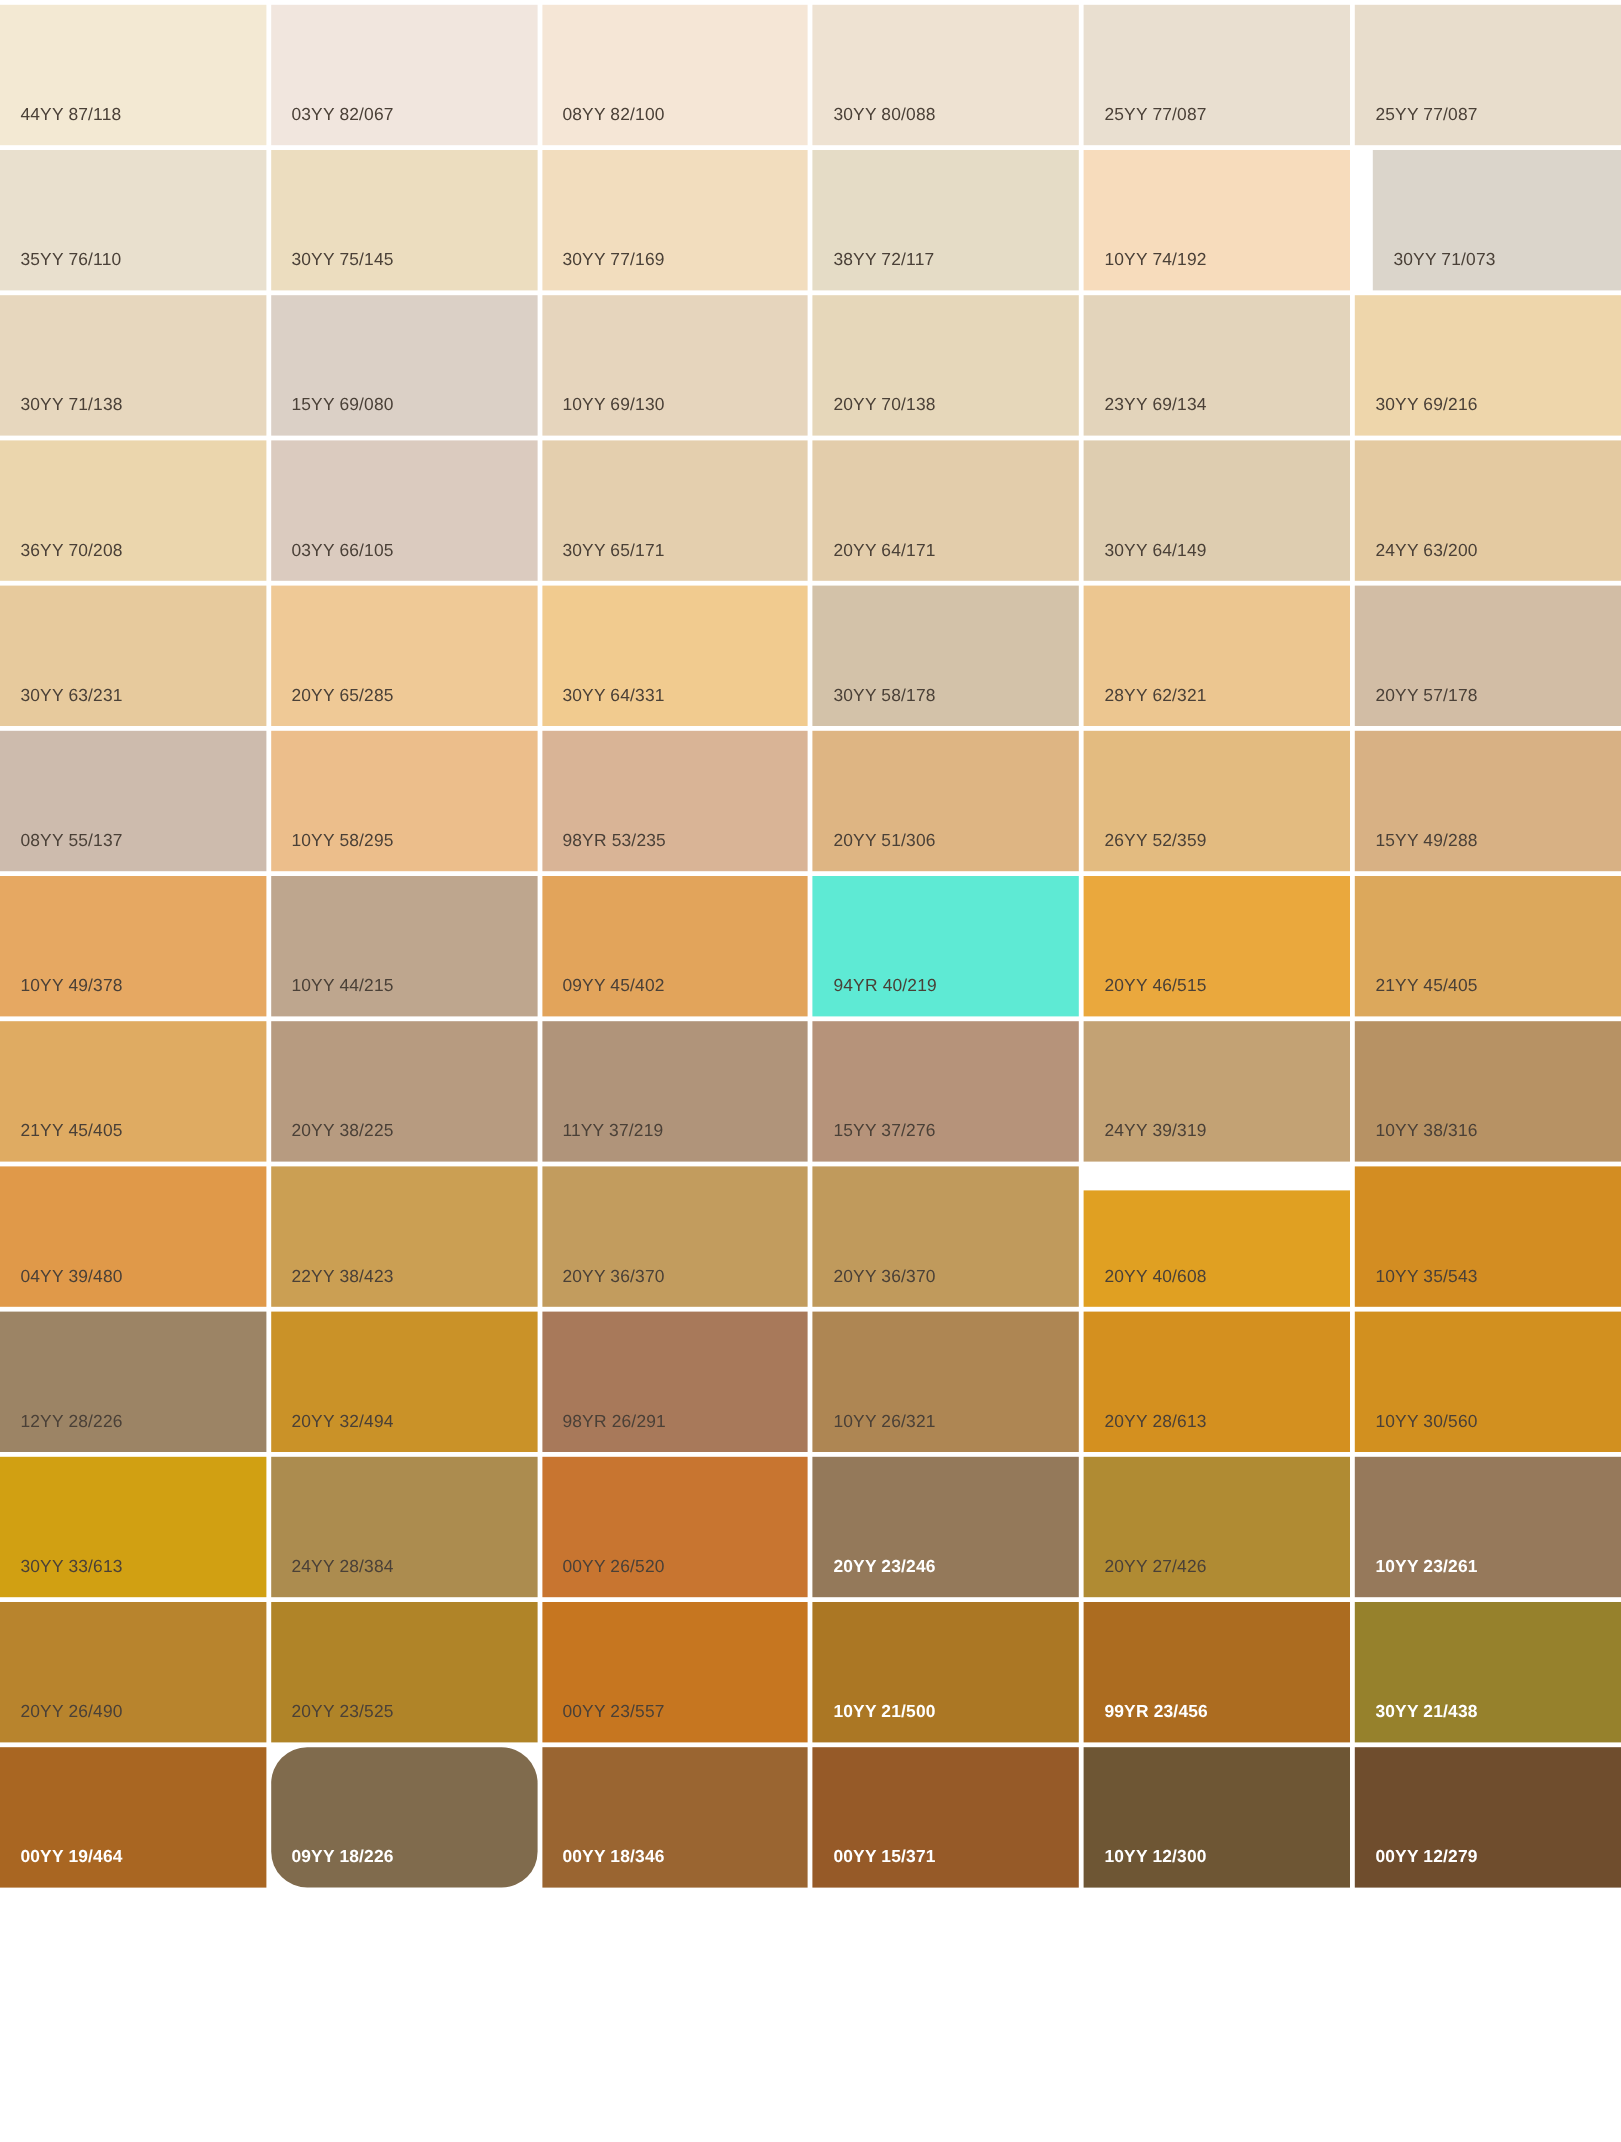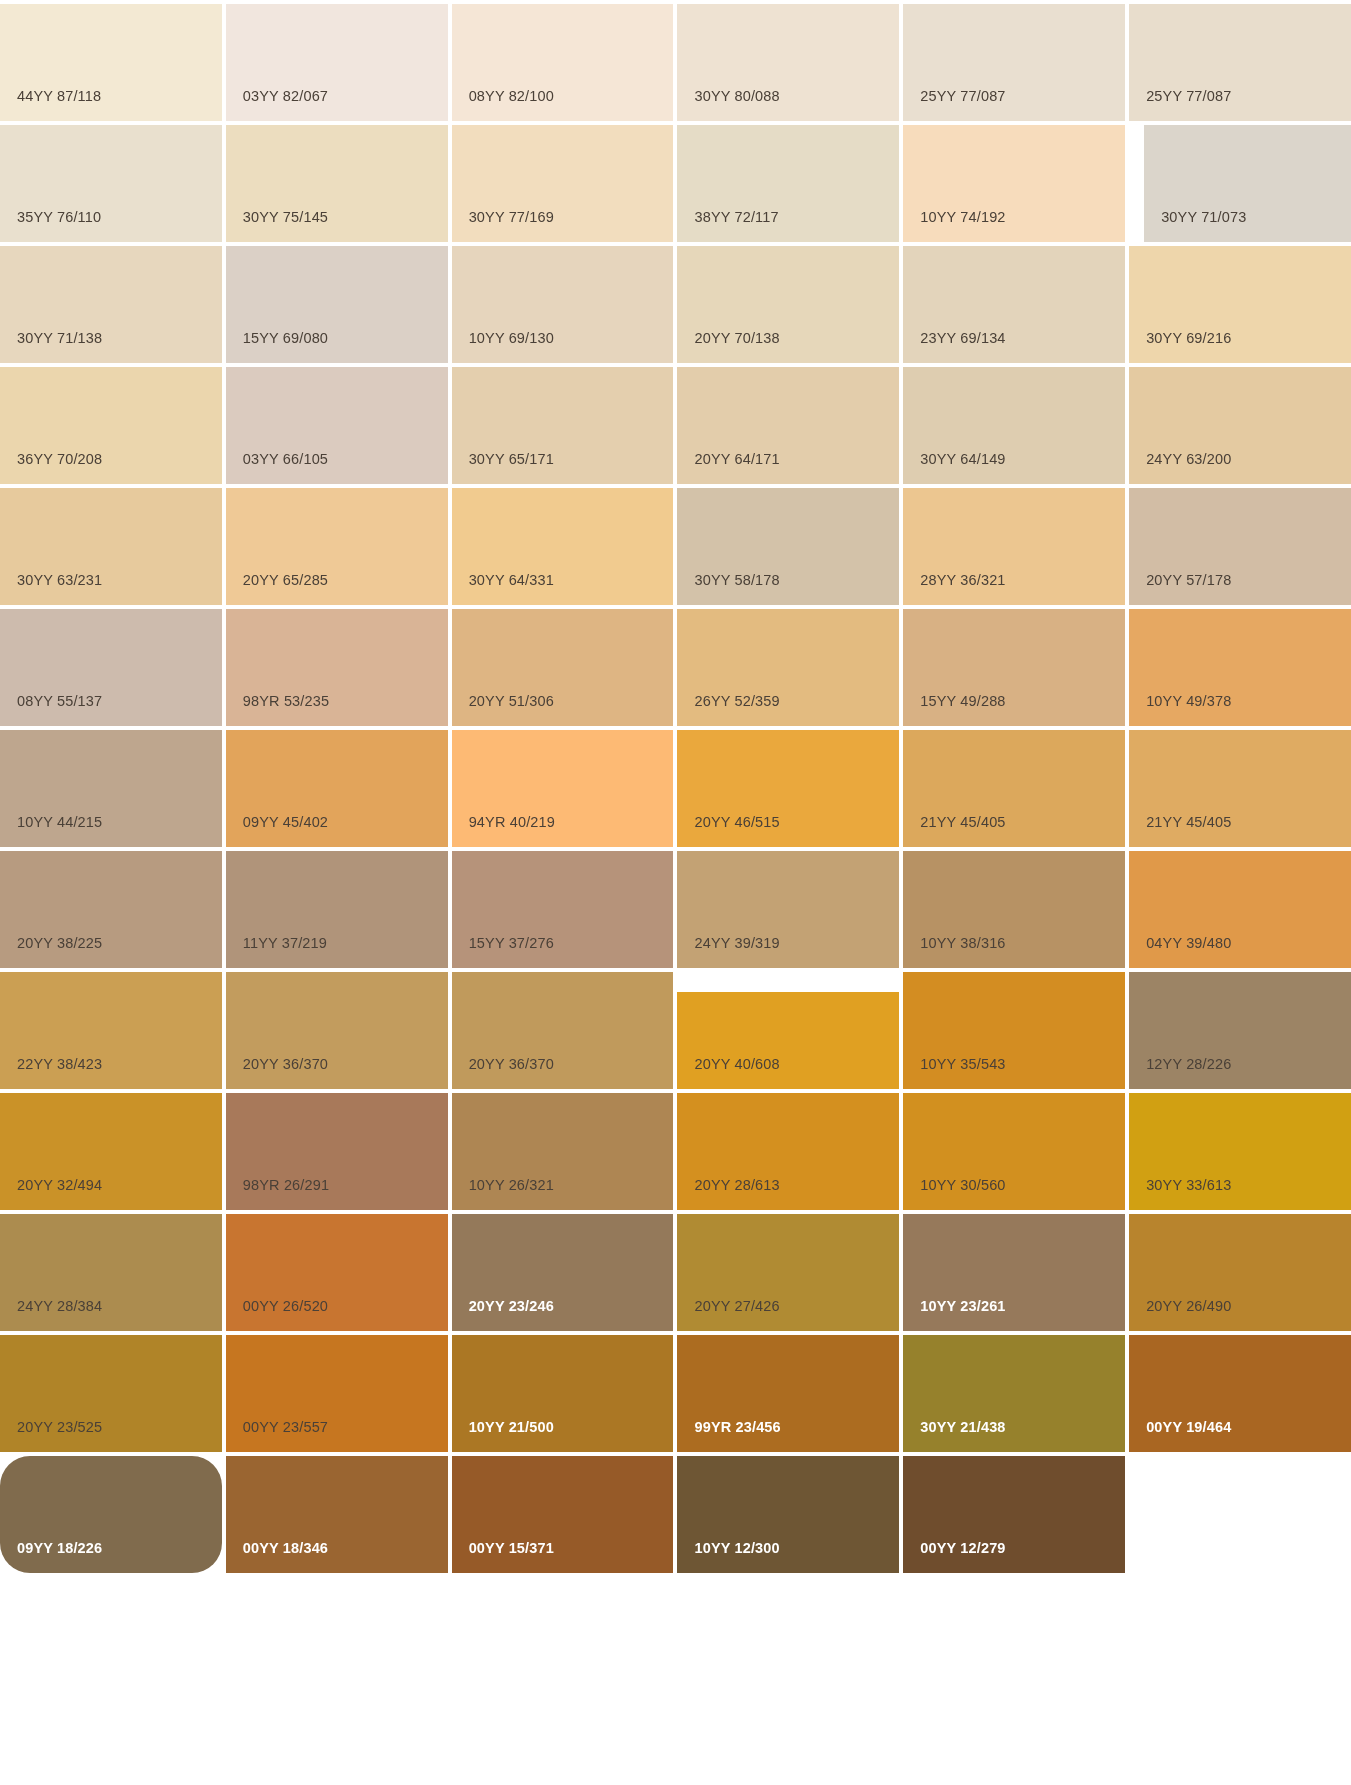--- a/index.html
+++ b/index.html
@@ -127,28 +127,31 @@
     <div class="swatch" style="background-color: rgb(239, 201, 150);">
       <span class="swatch-label">20YY 65/285</span>
     </div>
     <div class="swatch" style="background-color: rgb(241, 203, 143);">
       <span class="swatch-label">30YY 64/331</span>
     </div>
     <div class="swatch" style="background-color: rgb(211, 194, 169);">
       <span class="swatch-label">30YY 58/178</span>
     </div>
     <div class="swatch" style="background-color: rgb(236, 198, 144);">
-      <span class="swatch-label">28YY 36/321</span>
+      <span class="swatch-label">28YY 62/321</span>
     </div>
     <div class="swatch" style="background-color: rgb(210, 189, 165);">
       <span class="swatch-label">20YY 57/178</span>
     </div>
     <div class="swatch" style="background-color: rgb(205, 187, 173);">
       <span class="swatch-label">08YY 55/137</span>
     </div>
+    <div class="swatch" style="background-color: rgb(236, 190, 139);">
+      <span class="swatch-label">10YY 58/295</span>
+    </div>
     <div class="swatch" style="background-color: rgb(217, 180, 150);">
       <span class="swatch-label">98YR 53/235</span>
     </div>
     <div class="swatch" style="background-color: rgb(222, 181, 131);">
       <span class="swatch-label">20YY 51/306</span>
     </div>
     <div class="swatch" style="background-color: rgb(227, 187, 128);">
       <span class="swatch-label">26YY 52/359</span>
     </div>
     <div class="swatch" style="background-color: rgb(216, 177, 132);">
@@ -156,21 +159,21 @@
     </div>
     <div class="swatch" style="background-color: rgb(230, 168, 98);">
       <span class="swatch-label">10YY 49/378</span>
     </div>
     <div class="swatch" style="background-color: rgb(190, 166, 142);">
       <span class="swatch-label">10YY 44/215</span>
     </div>
     <div class="swatch" style="background-color: rgb(226, 164, 91);">
       <span class="swatch-label">09YY 45/402</span>
     </div>
-    <div class="swatch" style="background-color: #fdba74;">
+    <div class="swatch" style="background-color: #5eead4;">
       <span class="swatch-label">94YR 40/219</span>
     </div>
     <div class="swatch" style="background-color: rgb(234, 168, 61);">
       <span class="swatch-label">20YY 46/515</span>
     </div>
     <div class="swatch" style="background-color: rgb(220, 168, 92);">
       <span class="swatch-label">21YY 45/405</span>
     </div>
     <div class="swatch" style="background-color: rgb(223, 171, 98);">
       <span class="swatch-label">21YY 45/405</span>

